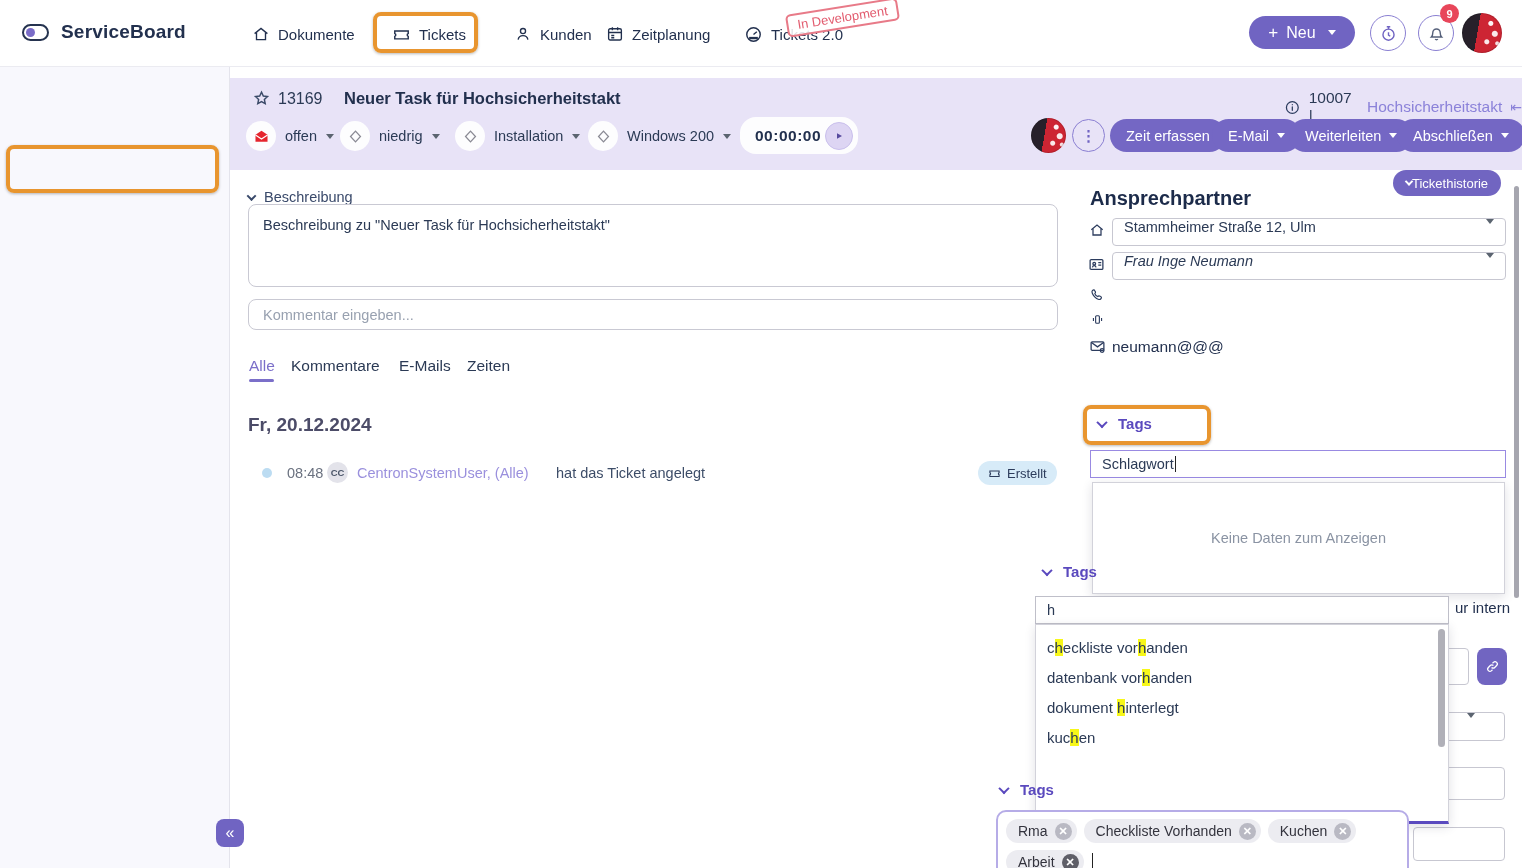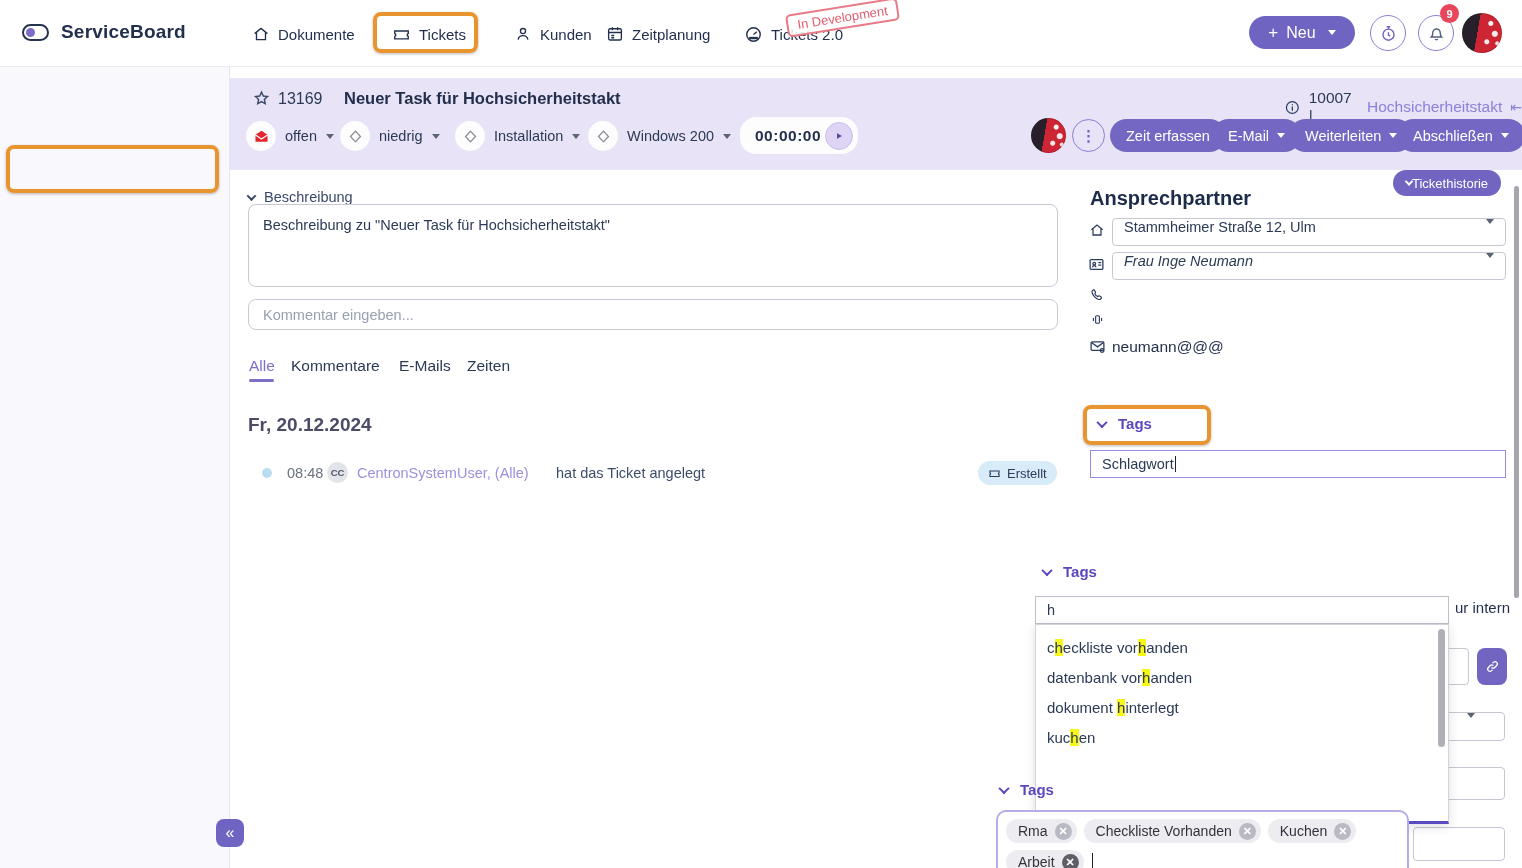--- a/index.html
+++ b/index.html
@@ -388,20 +388,23 @@
 
   <div class="abs tags-heading" style="left:1098px; top:415px;">
     <span class="chev big"></span>
     <span>Tags</span>
   </div>
   <div class="abs annotation" style="left:1083px; top:405px; width:128px; height:40px;"></div>
   <div class="abs inputbox focus" style="left:1090px; top:450px; width:416px; height:28px;">
     <span>Schlagwort</span>
       <span class="caret-line"></span>
   </div>
+  <div class="abs dd-panel dd-empty" style="left:1092px; top:482px; width:413px; height:112px;">
+    <span>Keine Daten zum Anzeigen</span>
+  </div>
 
   <div class="abs tags-heading" style="left:1043px; top:563px;">
     <span class="chev big"></span>
     <span>Tags</span>
   </div>
   <div class="abs inputbox" style="left:1035px; top:596px; width:414px; height:28px;">
     <span>h</span>
   </div>
   <div class="abs" style="left:1455px; top:599px; font-size:15px; color:#22304e;">ur intern</div>
 

